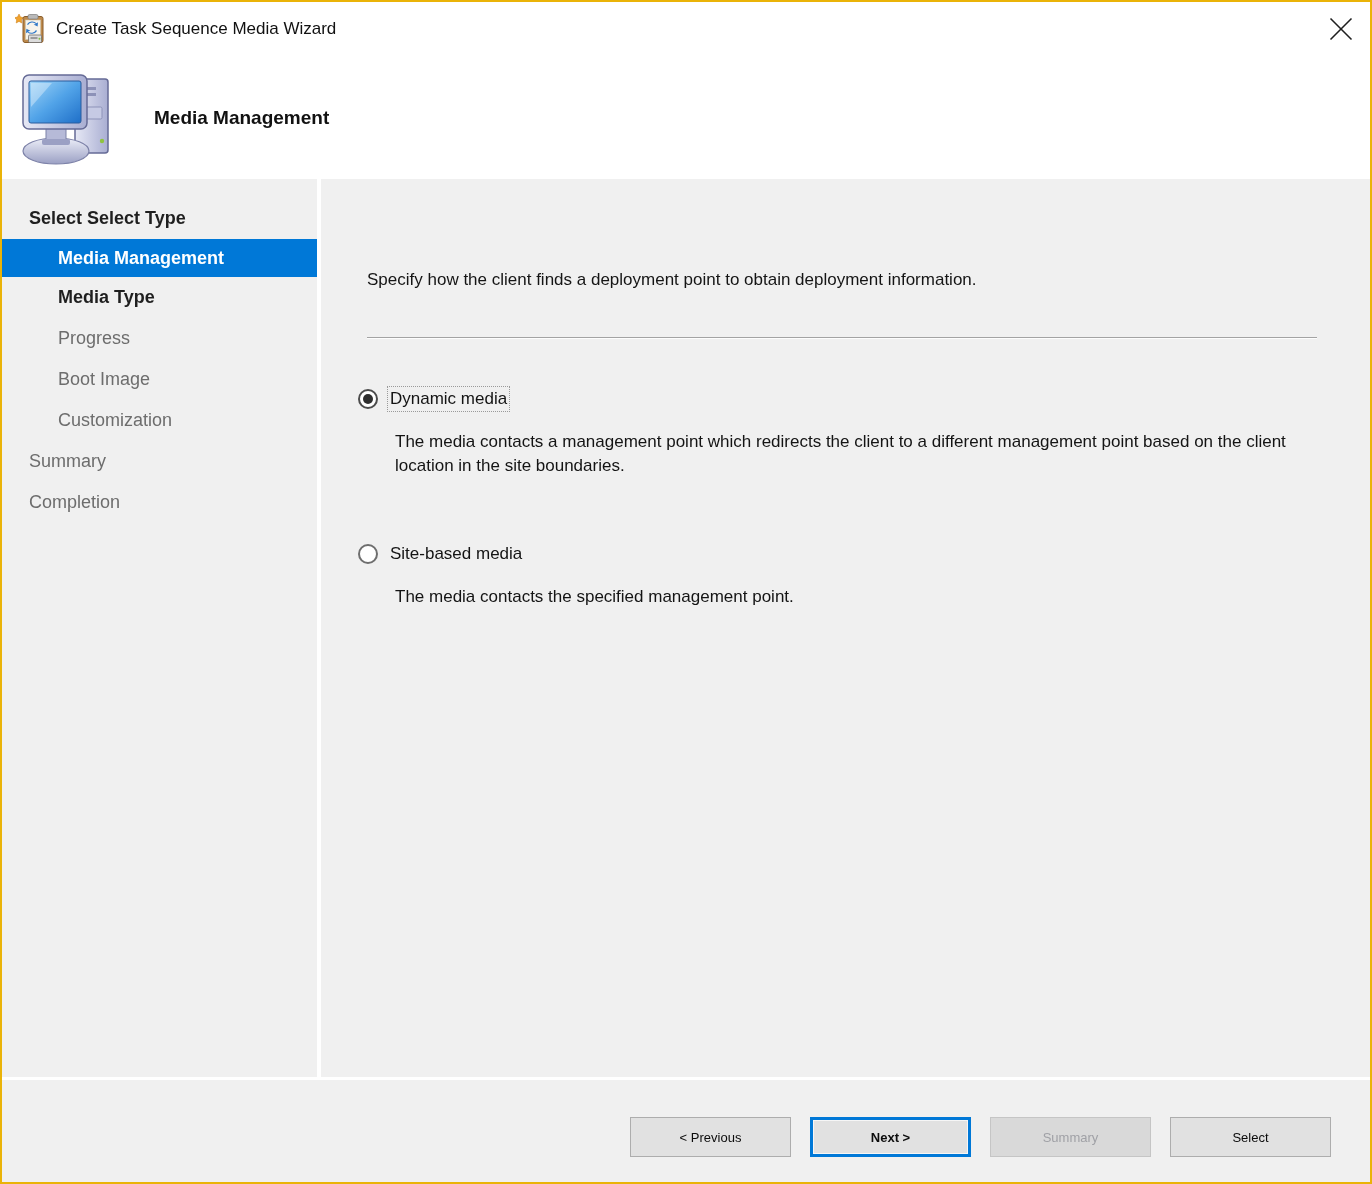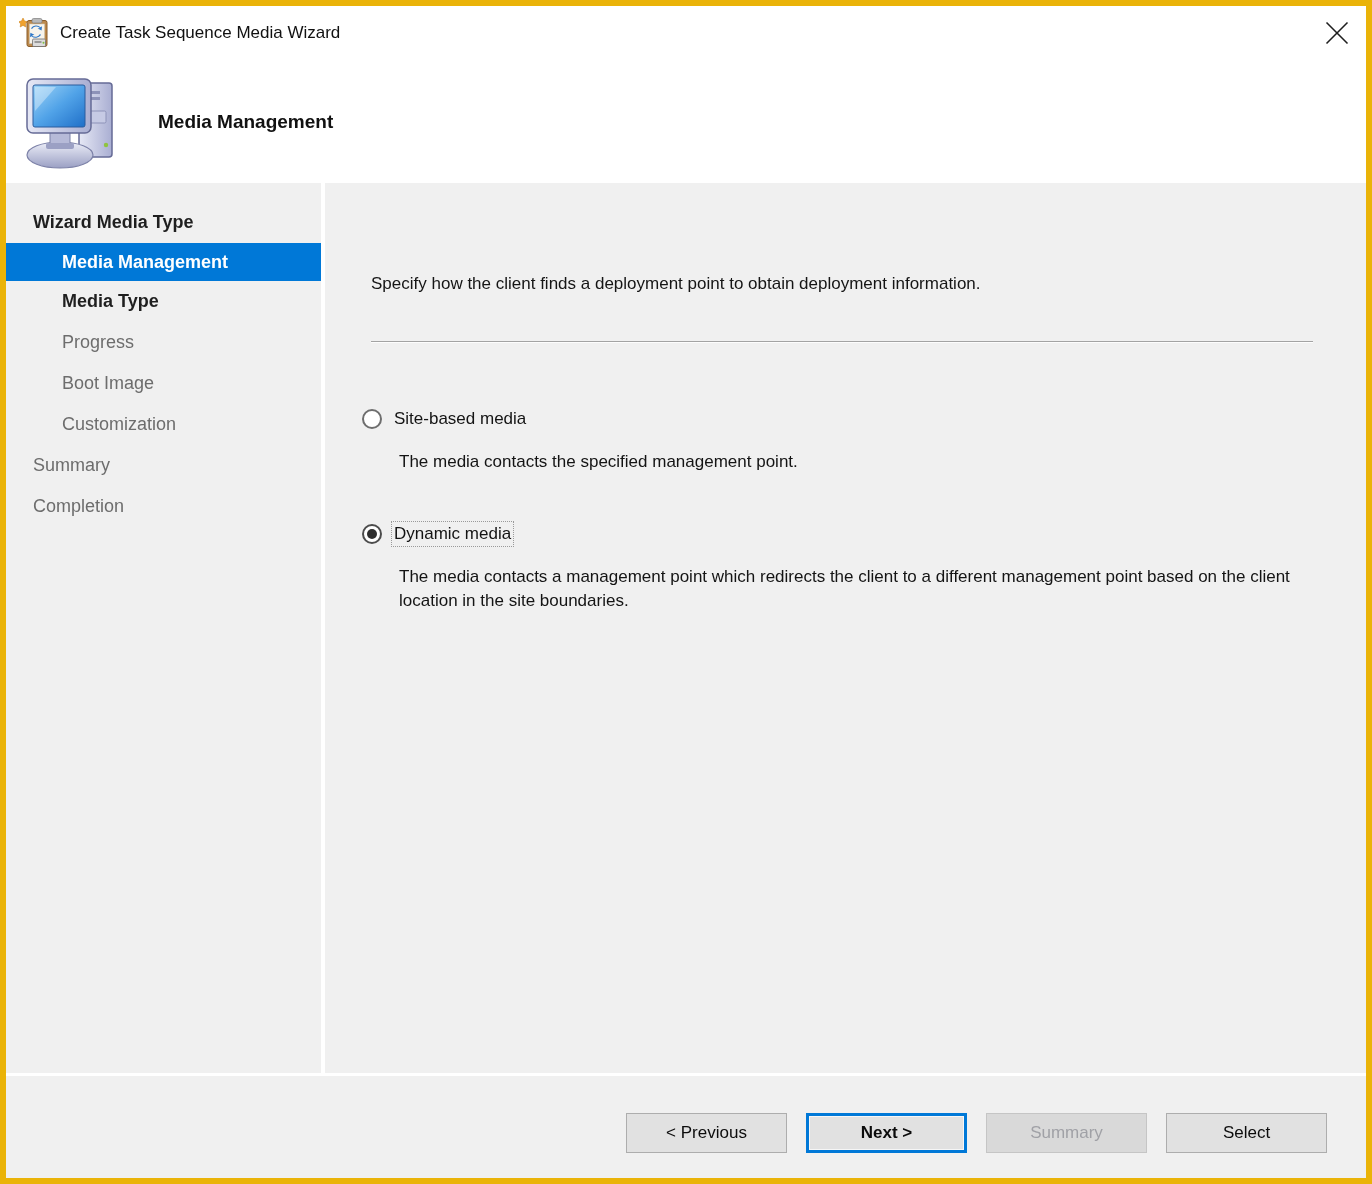--- a/index.html
+++ b/index.html
@@ -3,21 +3,21 @@
 <meta charset="utf-8">
 <style>
   * { margin:0; padding:0; box-sizing:border-box; }
   html,body { width:100%; height:100%; }
   body {
     font-family:"Liberation Sans","DejaVu Sans",sans-serif;
     font-size:17px; color:#1a1a1a; background:#fff;
   }
   .window {
     position:relative; width:1372px; height:1184px;
-    border:6px solid #eab308; background:#fff;
+    border:2px solid #eab308; background:#fff;
     display:flex; flex-direction:column; overflow:hidden;
   }
   
   .titlebar {
     height:54px; flex:0 0 54px; background:#fff;
     display:flex; align-items:center; padding-left:13px;
   }
   .titlebar-icon { width:32px; height:32px; flex:0 0 32px; }
   .titlebar-title { margin-left:9px; font-size:17px; color:#111; }
   .close-btn {
@@ -77,21 +77,21 @@
   
   .h-divider { height:3px; flex:0 0 3px; background:#fff; }
   .footer {
     flex:0 0 102px; background:#f0f0f0;
     display:flex; justify-content:flex-end; align-items:flex-start;
     padding:37px 39px 0 0;
   }
   .btn {
     width:161px; height:40px; margin-left:19px;
     background:#e1e1e1; border:1px solid #adadad;
-    font-family:inherit; font-size:17px; color:#0c0c0c;
+    font-family:inherit; font-size:13px; color:#0c0c0c;
     display:flex; align-items:center; justify-content:center;
   }
   .btn.default-btn {
     border:3px solid #0078d7;
     box-shadow:inset 0 0 0 1px #f6f6f6;
     font-weight:bold;
   }
   .btn.disabled {
     background:#d9d9d9; border:1px solid #c5c5c5; color:#a0a1a6;
   }
@@ -150,21 +150,21 @@
       <rect x="11" y="14" width="52" height="42" rx="2" fill="url(#scr)" stroke="#2a5d9e"></rect>
       <path d="M13 16 L34 16 L13 40 Z" fill="#ffffff" opacity="0.35"></path>
       <rect x="24" y="72" width="28" height="6" rx="2" fill="#9ba0c4"></rect>
     </svg>
     <span class="banner-title">Media Management</span>
   </div>
 
   <div class="main">
     <div class="sidebar">
       <div class="nav-item lvl1 dark">
-          <span>Wizard Media Type</span>
+          <span>Select Select Type</span>
         </div>
       <div class="nav-item lvl2 active">
           <span>Media Management</span>
         </div>
       <div class="nav-item lvl2 dark">
           <span>Media Type</span>
         </div>
       <div class="nav-item lvl2">
           <span>Progress</span>
         </div>
@@ -179,34 +179,34 @@
         </div>
       <div class="nav-item lvl1">
           <span>Completion</span>
         </div>
     </div>
     <div class="v-divider"></div>
     <div class="content">
       <div class="instruction">Specify how the client finds a deployment point to obtain deployment information.</div>
       <div class="etched-divider"></div>
 
+      <div class="option">
+        <div class="option-head">
+          <span class="radio selected"></span>
+          <span class="option-label focused">Dynamic media</span>
+        </div>
+        <div class="option-desc">The media contacts a management point which redirects the client to a different management point based on the client location in the site boundaries.</div>
+      </div>
+
       <div class="option second">
         <div class="option-head">
           <span class="radio unselected"></span>
           <span class="option-label">Site-based media</span>
         </div>
         <div class="option-desc">The media contacts the specified management point.</div>
-      </div>
-
-      <div class="option">
-        <div class="option-head">
-          <span class="radio selected"></span>
-          <span class="option-label focused">Dynamic media</span>
-        </div>
-        <div class="option-desc">The media contacts a management point which redirects the client to a different management point based on the client location in the site boundaries.</div>
       </div>
     </div>
   </div>
 
   <div class="h-divider"></div>
   <div class="footer">
     <button class="btn">&lt; Previous</button>
     <button class="btn default-btn">Next &gt;</button>
     <button class="btn disabled" disabled="">Summary</button>
     <button class="btn">Select</button>

